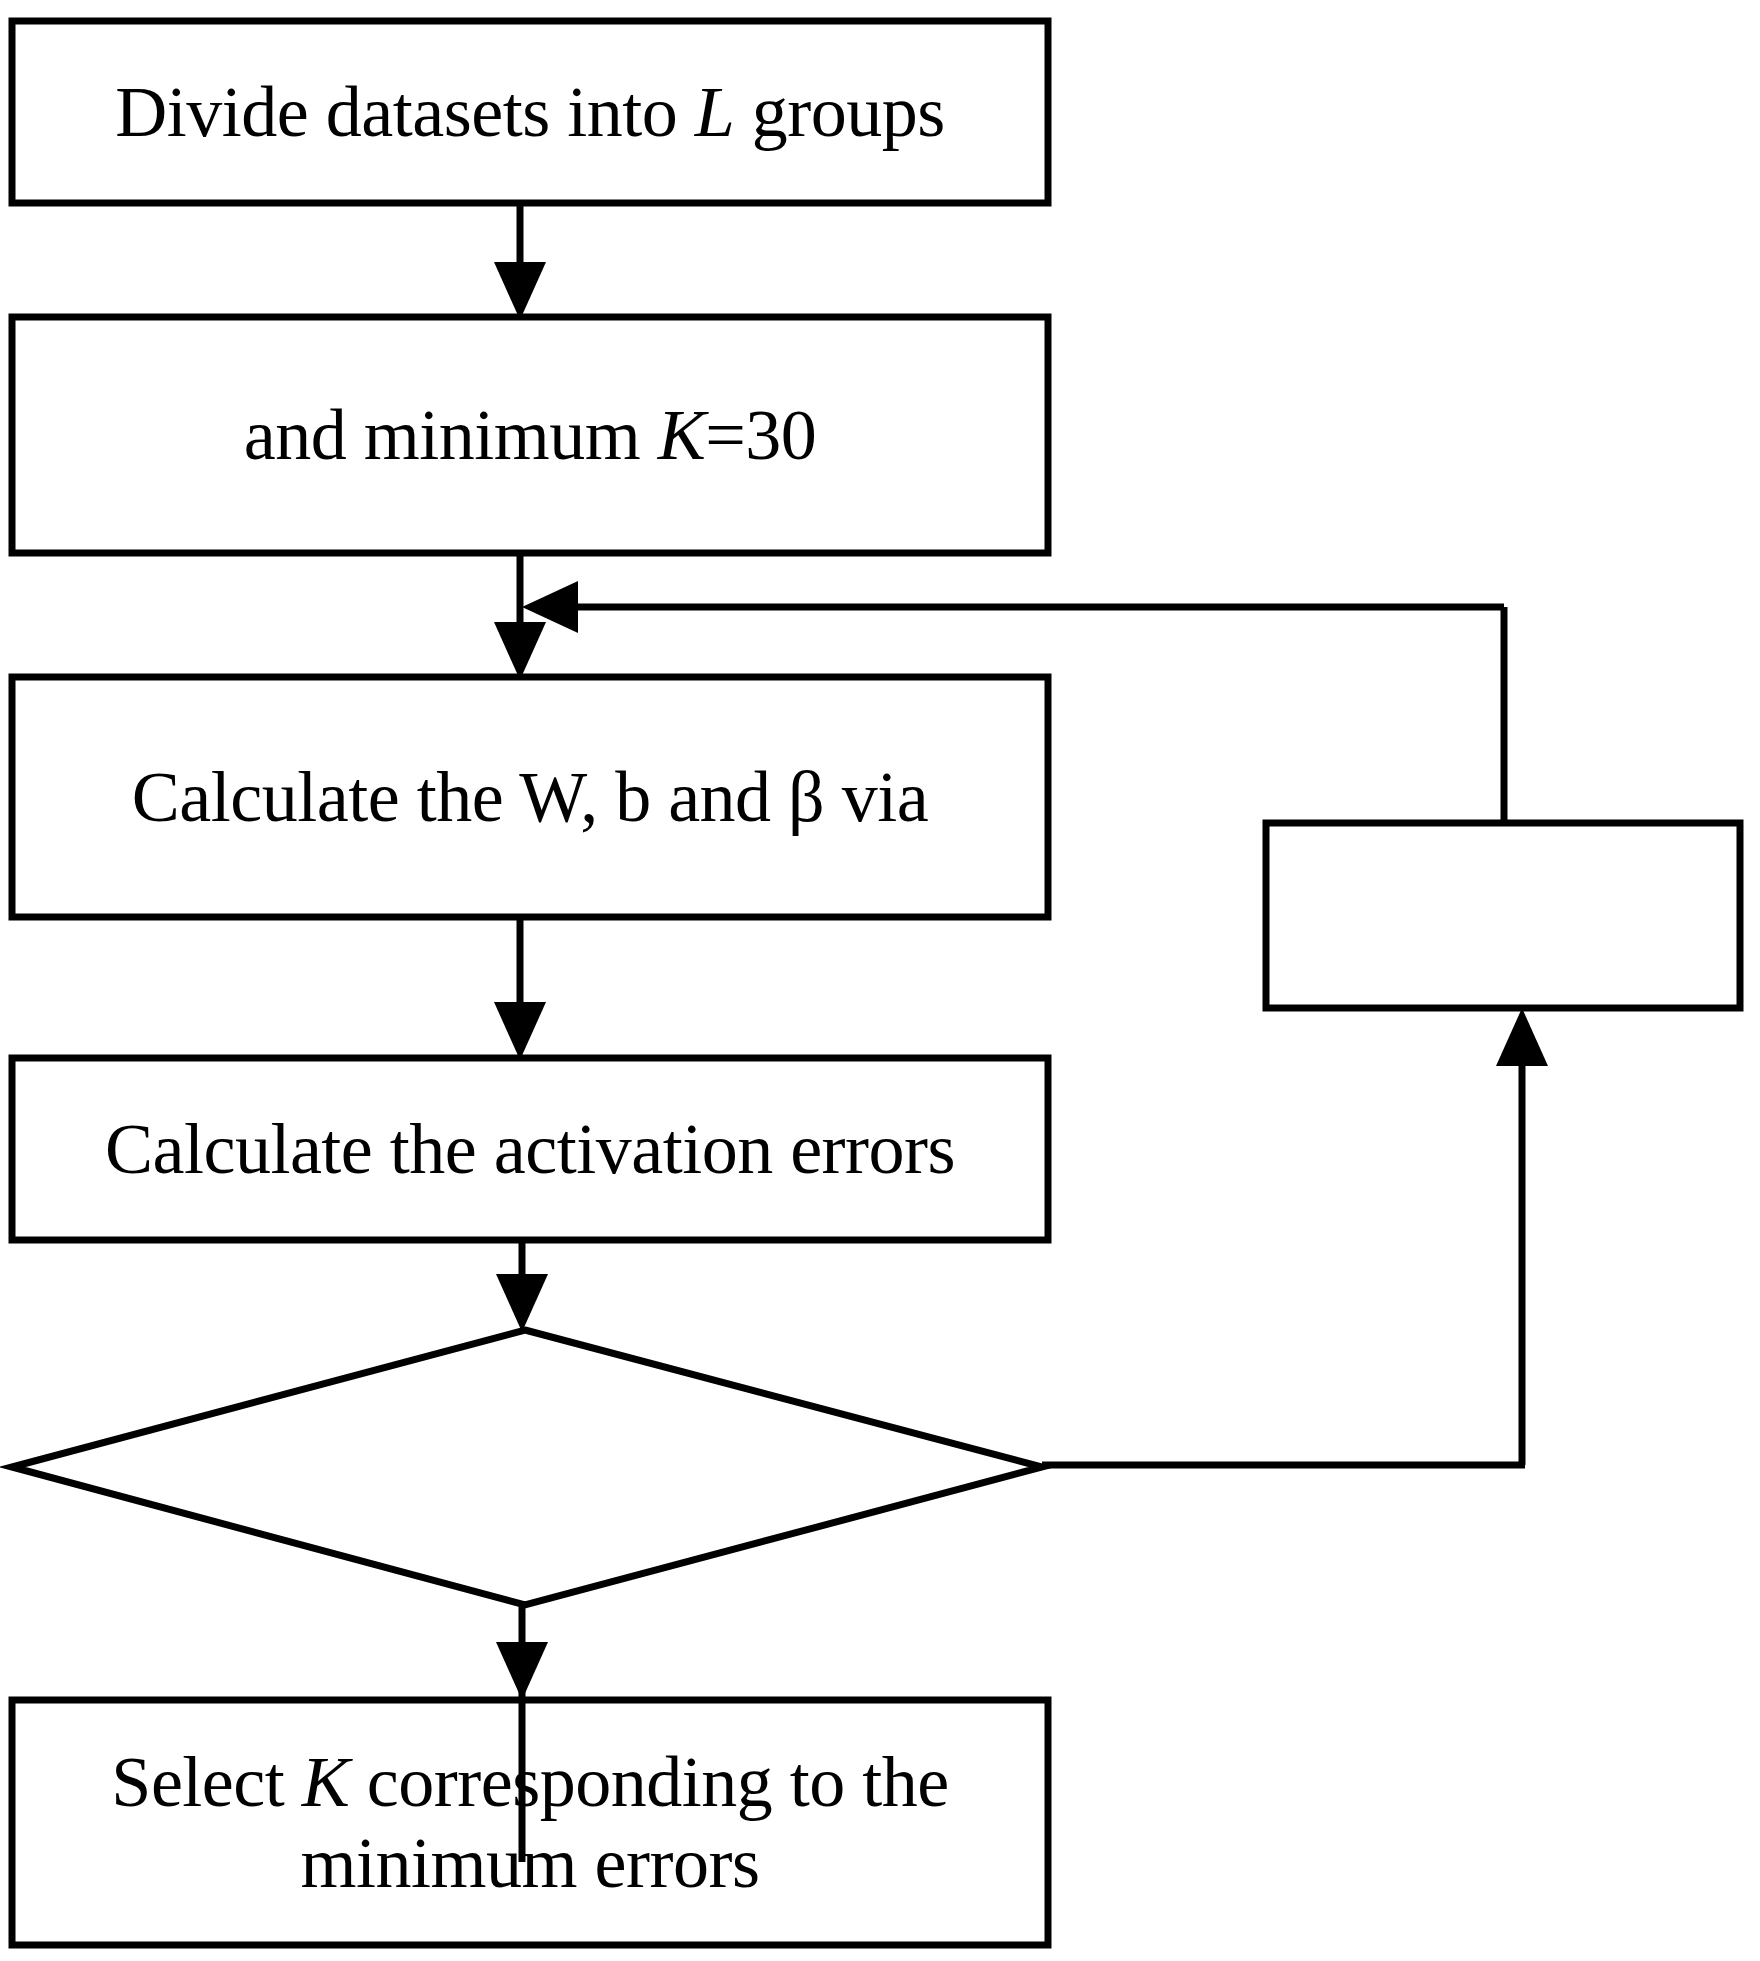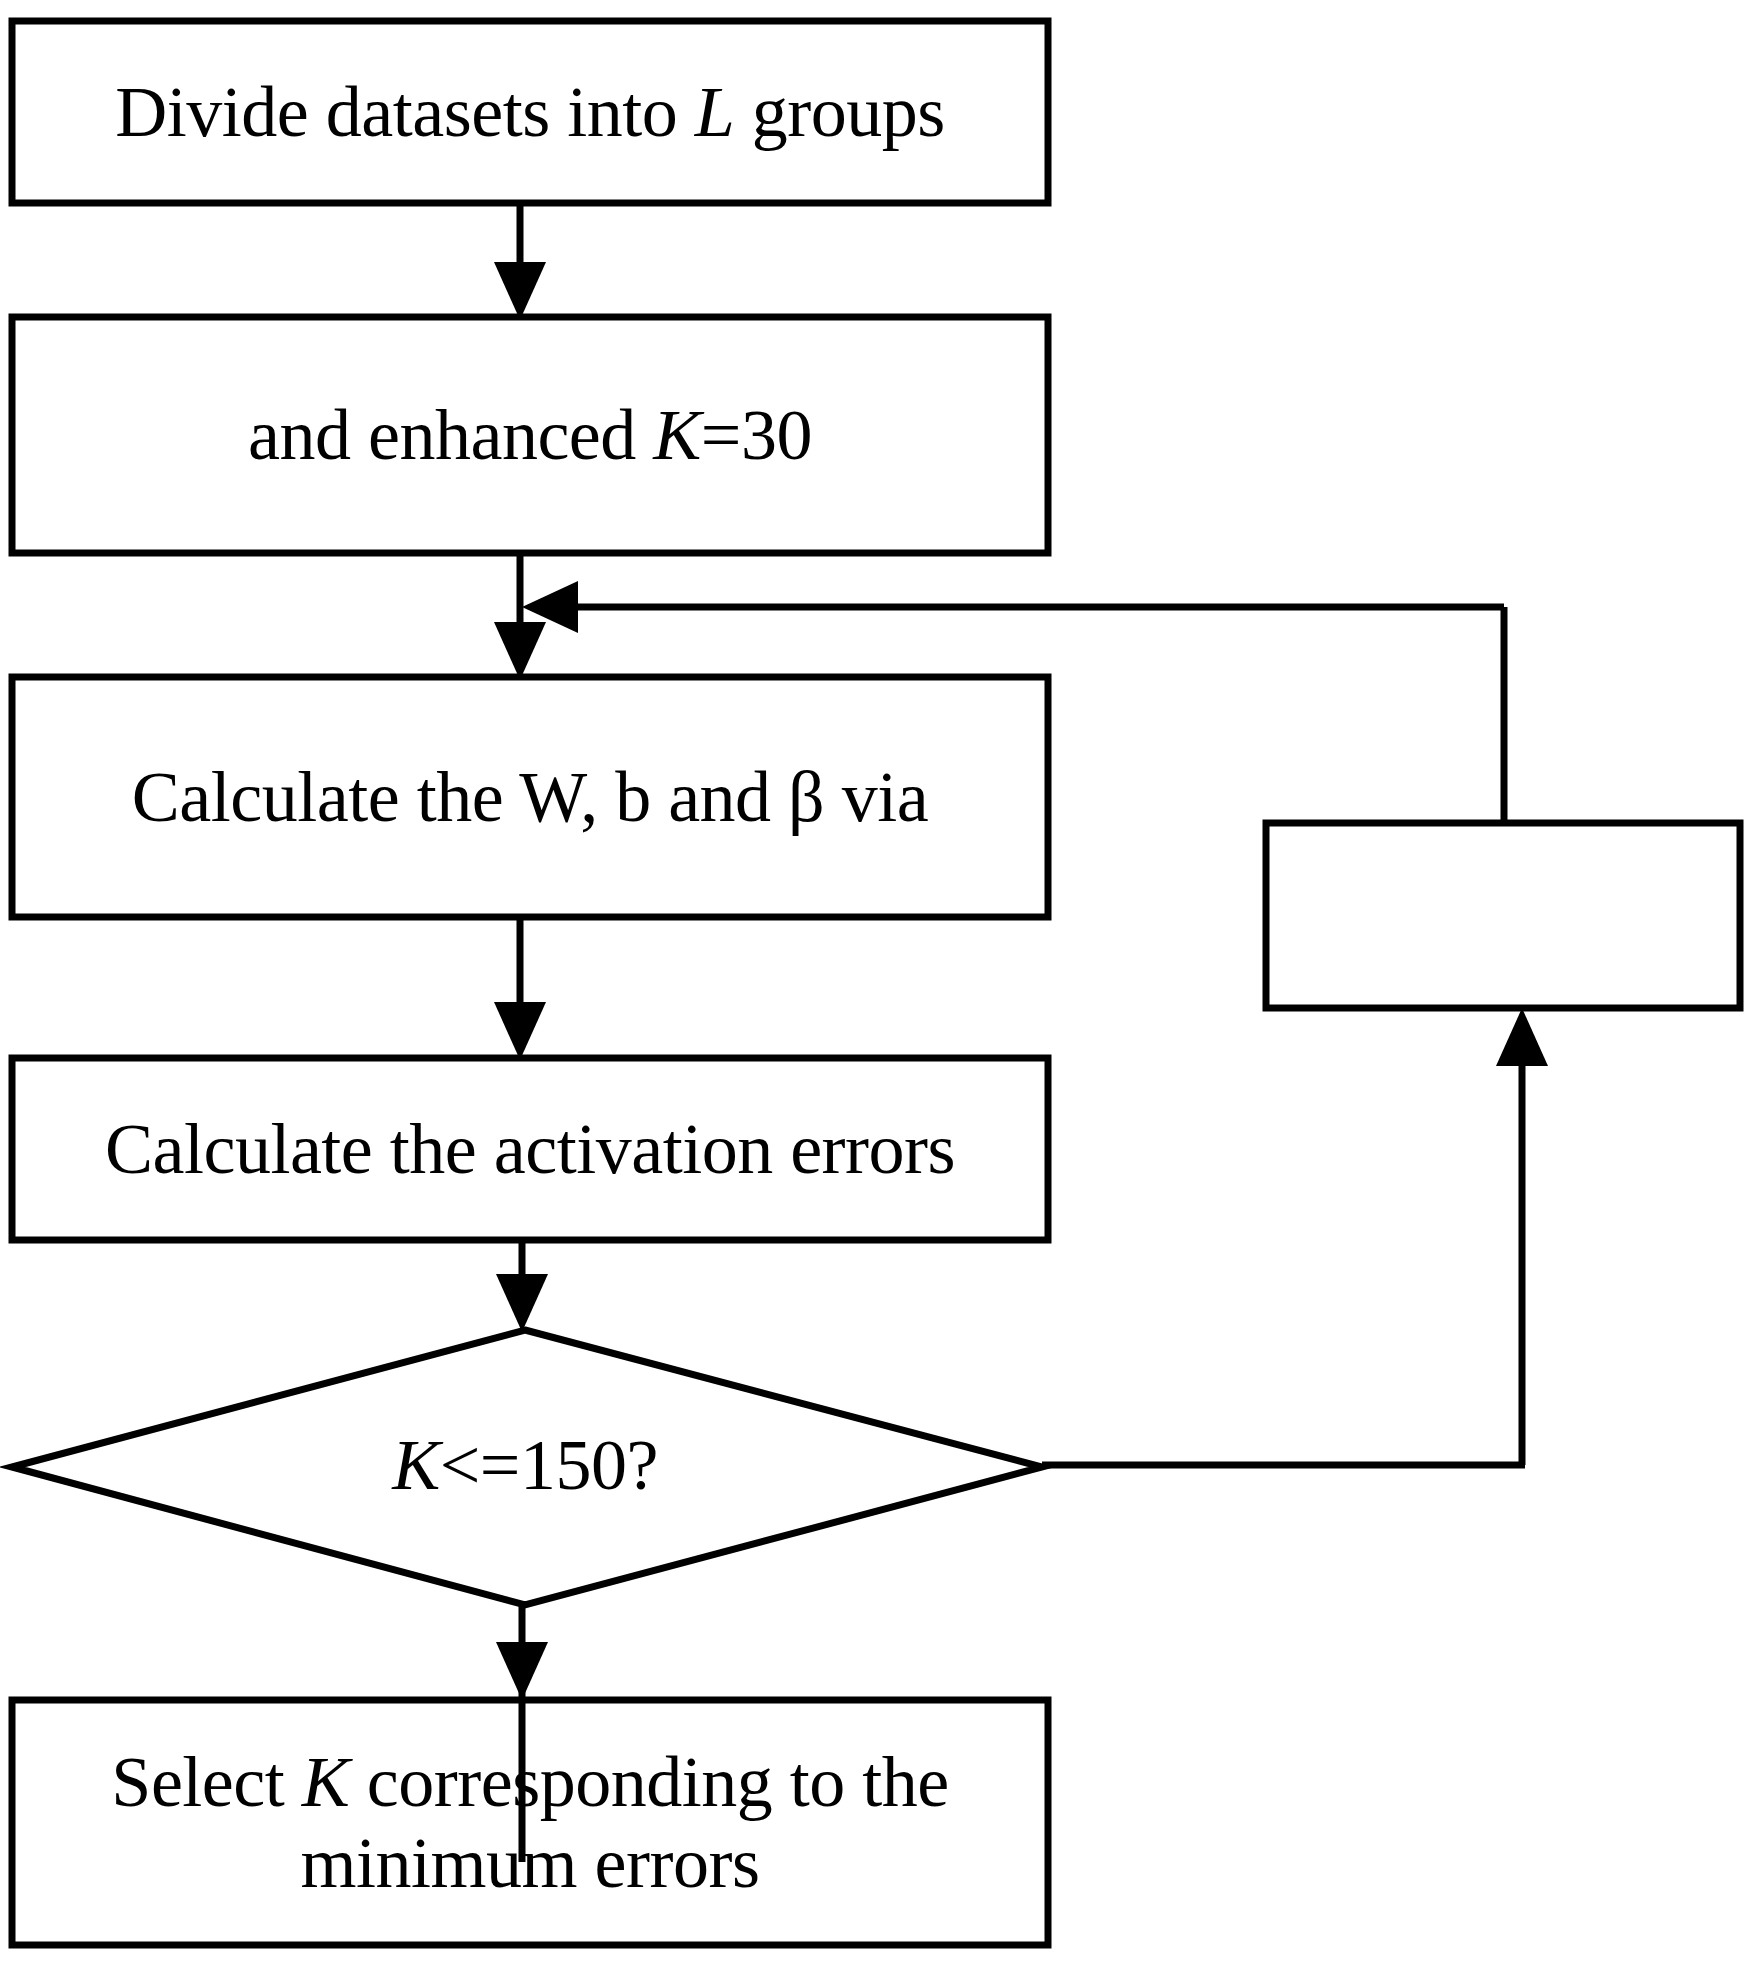--- a/index.html
+++ b/index.html
@@ -124,34 +124,31 @@
       <polygon class="arrow-head" points="1522,1008 1496,1066 1548,1066"></polygon>
     </g>
 
   </svg>
 
   <div class="node-text" id="box-divide-text">
     <span class="line"><span>Divide datasets into </span><span class="ital">L</span><span> groups</span></span>
   </div>
 
   <div class="node-text" id="box-select-text">
-    <span class="line"><span>and enhanced </span><span class="ital">K</span><span>=30</span></span>
+    <span class="line"><span>and minimum </span><span class="ital">K</span><span>=30</span></span>
   </div>
 
   <div class="node-text" id="box-evaluate-text">
     <span class="line">Calculate the W, b and  β via</span>
   </div>
 
   <div class="node-text" id="box-calculate-text">
     <span class="line">Calculate the activation errors</span>
   </div>
 
-  <div class="node-text" id="diamond-text">
-    <span class="line"><span class="ital">K</span><span>&lt;=150?</span></span>
-  </div>
 
 
   <div class="node-text" id="box-output-text">
     <span class="line"><span>Select </span><span class="ital">K</span><span> corresponding to the</span></span>
     <span class="line">minimum errors</span>
   </div>
 
 </div>
 
 </body></html>

